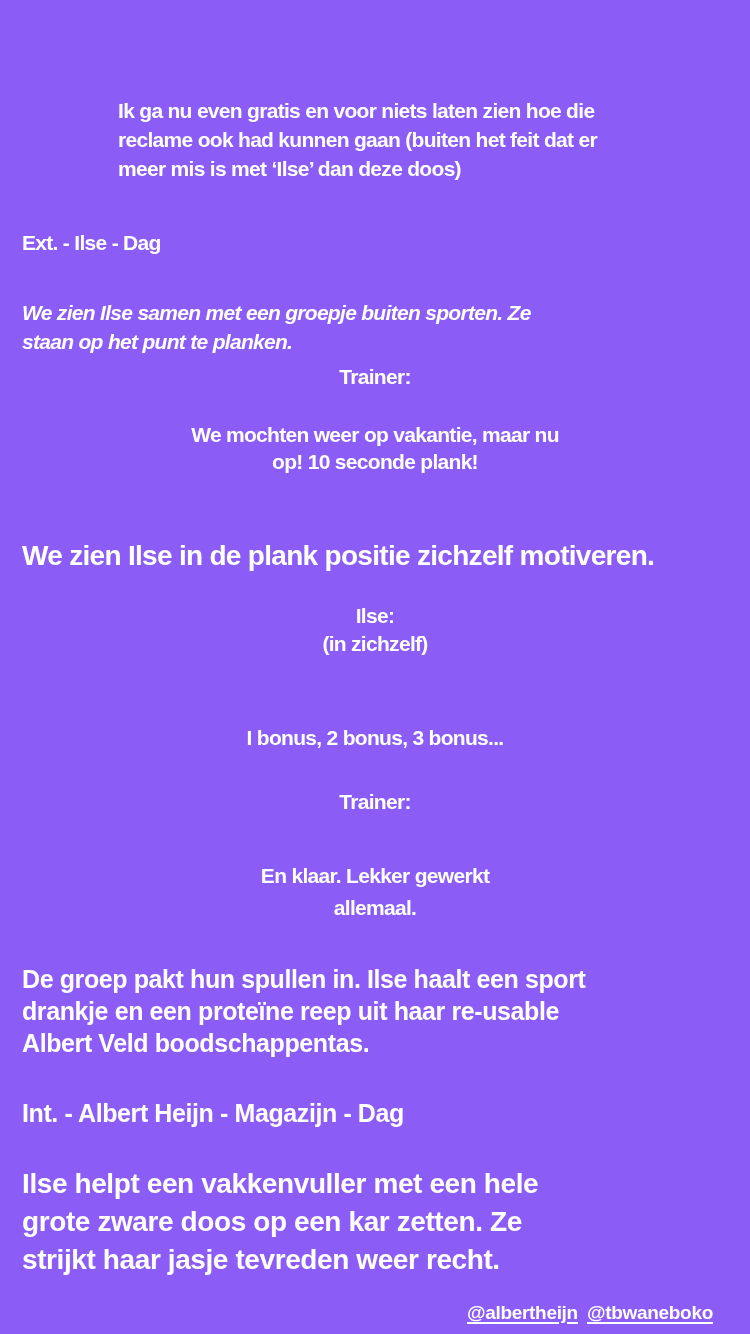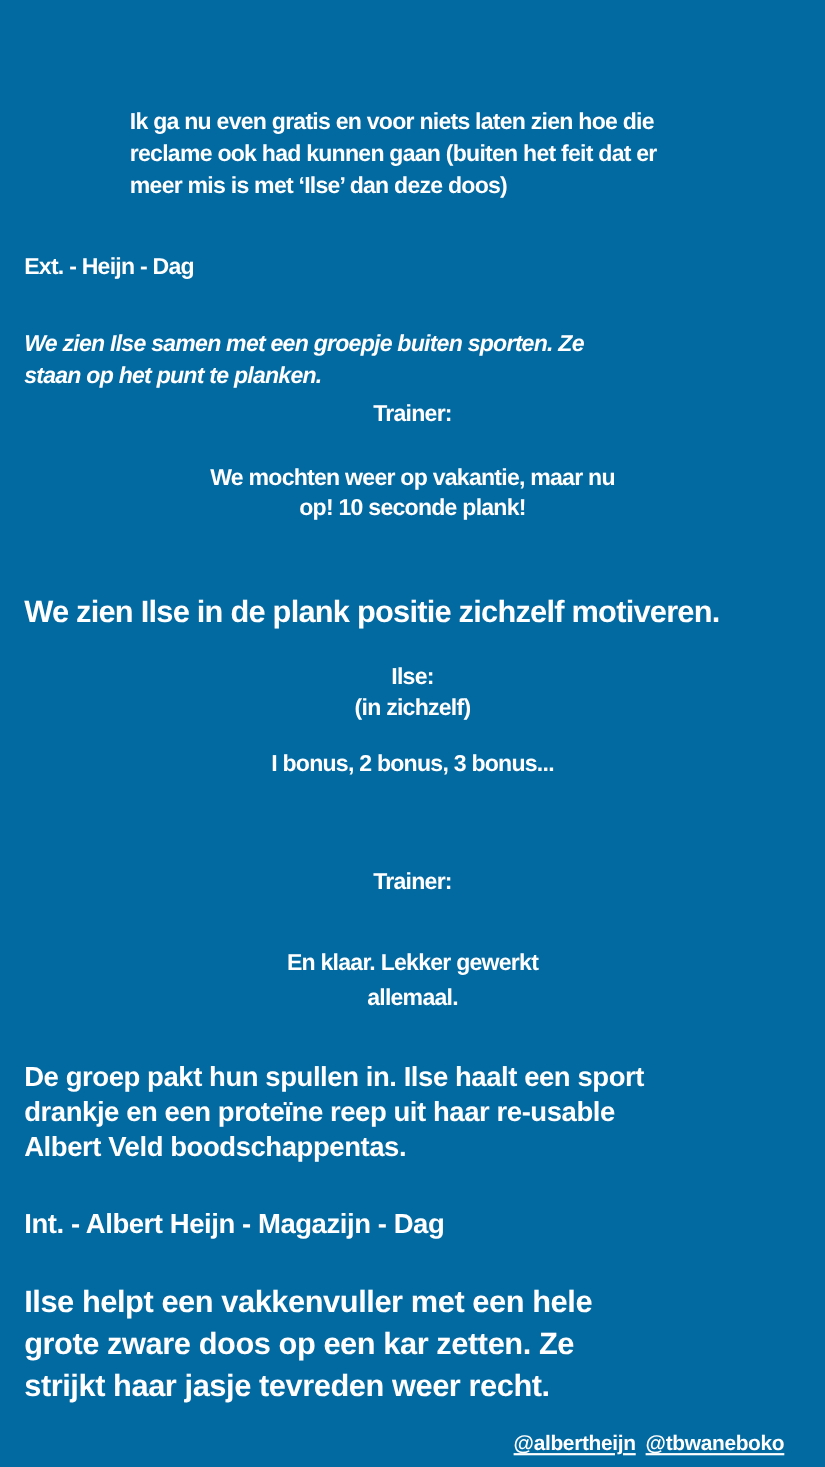--- a/index.html
+++ b/index.html
@@ -4,21 +4,21 @@
 <style>
   html, body {
     margin: 0;
     padding: 0;
     background: #000;
   }
   .canvas {
     position: relative;
     width: 750px;
     height: 1334px;
-    background: #0369a1;
+    background: #8b5cf6;
     overflow: hidden;
     font-family: "Liberation Sans", sans-serif;
     font-weight: bold;
     color: #ffffff;
   }
   .t {
     position: absolute;
     color: #ffffff;
   }
   .t .ln { white-space: nowrap; }
@@ -69,21 +69,21 @@
 
 <div class="canvas">
 
   <div class="t sm" style="left:118px; top:96px;">
     <div class="ln">Ik ga nu even gratis en voor niets laten zien hoe die</div>
     <div class="ln">reclame ook had kunnen gaan (buiten het feit dat er</div>
     <div class="ln">meer mis is met ‘Ilse’ dan deze doos)</div>
   </div>
 
   <div class="t sm" style="left:22px; top:228px;">
-    <div class="ln">Ext. - Heijn - Dag</div>
+    <div class="ln">Ext. - Ilse - Dag</div>
   </div>
 
   <div class="t sm" style="left:22px; top:298px;font-style:italic;">
     <div class="ln">We zien Ilse samen met een groepje buiten sporten. Ze</div>
     <div class="ln">staan op het punt te planken.</div>
   </div>
 
   <div class="t sm ctr" style="top:362px;">
     <div class="ln">Trainer:</div>
   </div>
@@ -95,21 +95,21 @@
 
   <div class="t sm" style="left:22px; top:541px; font-size:28px;">
     <div class="ln">We zien Ilse in de plank positie zichzelf motiveren.</div>
   </div>
 
   <div class="t sm ctr" style="top:602px; line-height:28px;">
     <div class="ln">Ilse:</div>
     <div class="ln">(in zichzelf)</div>
   </div>
 
-  <div class="t sm ctr" style="top:680px;">
+  <div class="t sm ctr" style="top:723px;">
     <div class="ln">I bonus, 2 bonus, 3 bonus...</div>
   </div>
 
   <div class="t sm ctr" style="top:787px;">
     <div class="ln">Trainer:</div>
   </div>
 
   <div class="t sm ctr" style="top:860px; line-height:32px;">
     <div class="ln">En klaar. Lekker gewerkt</div>
     <div class="ln">allemaal.</div>

